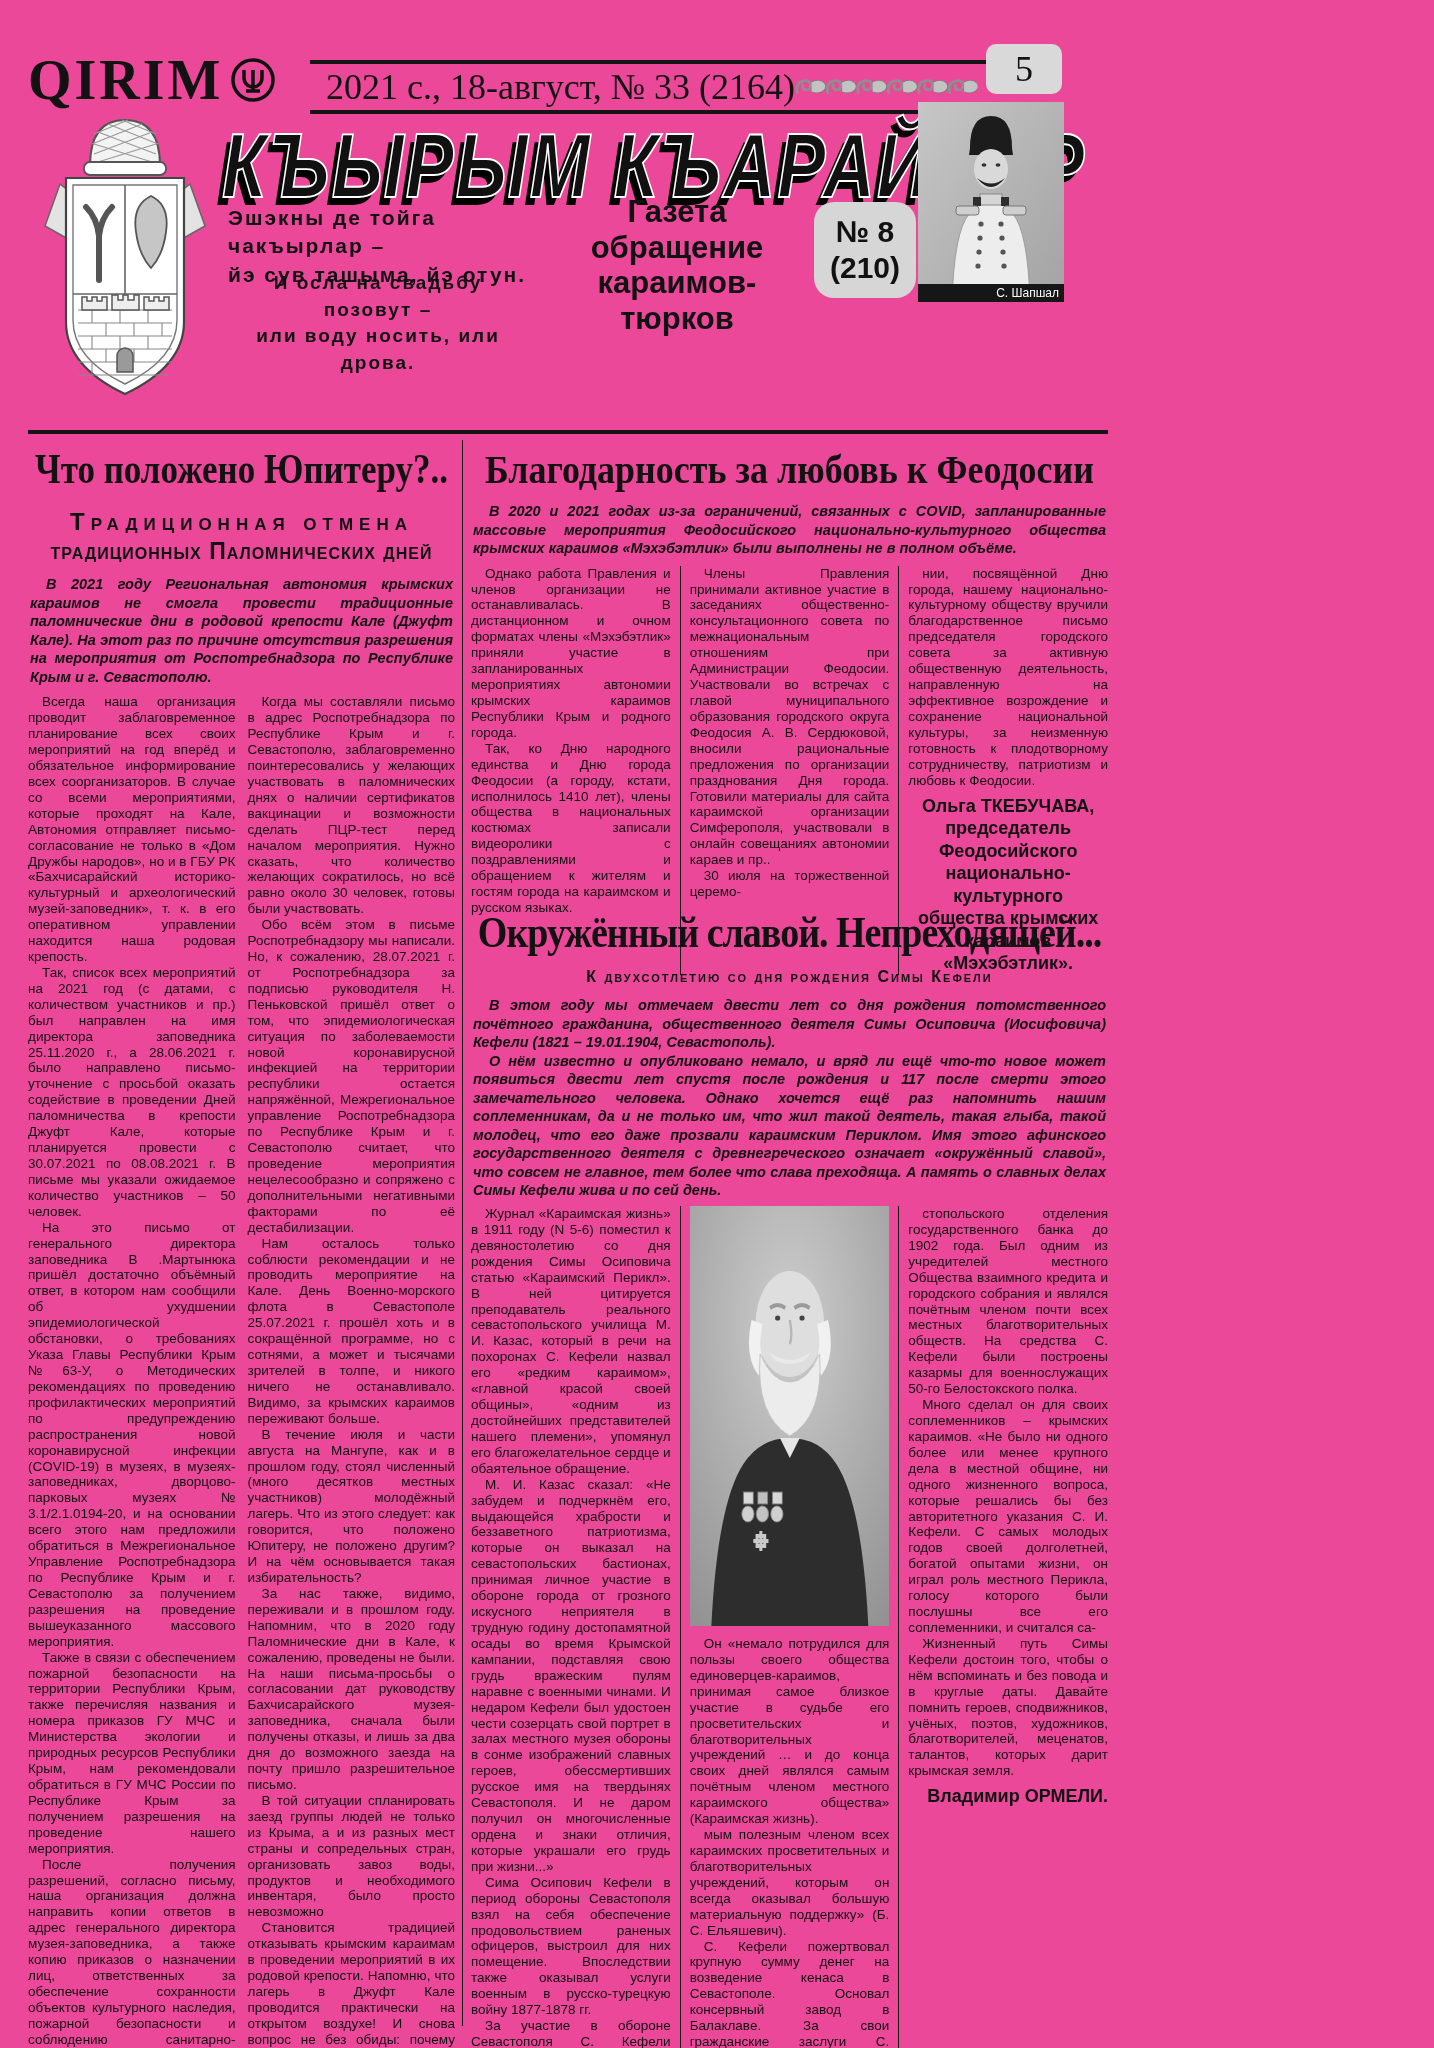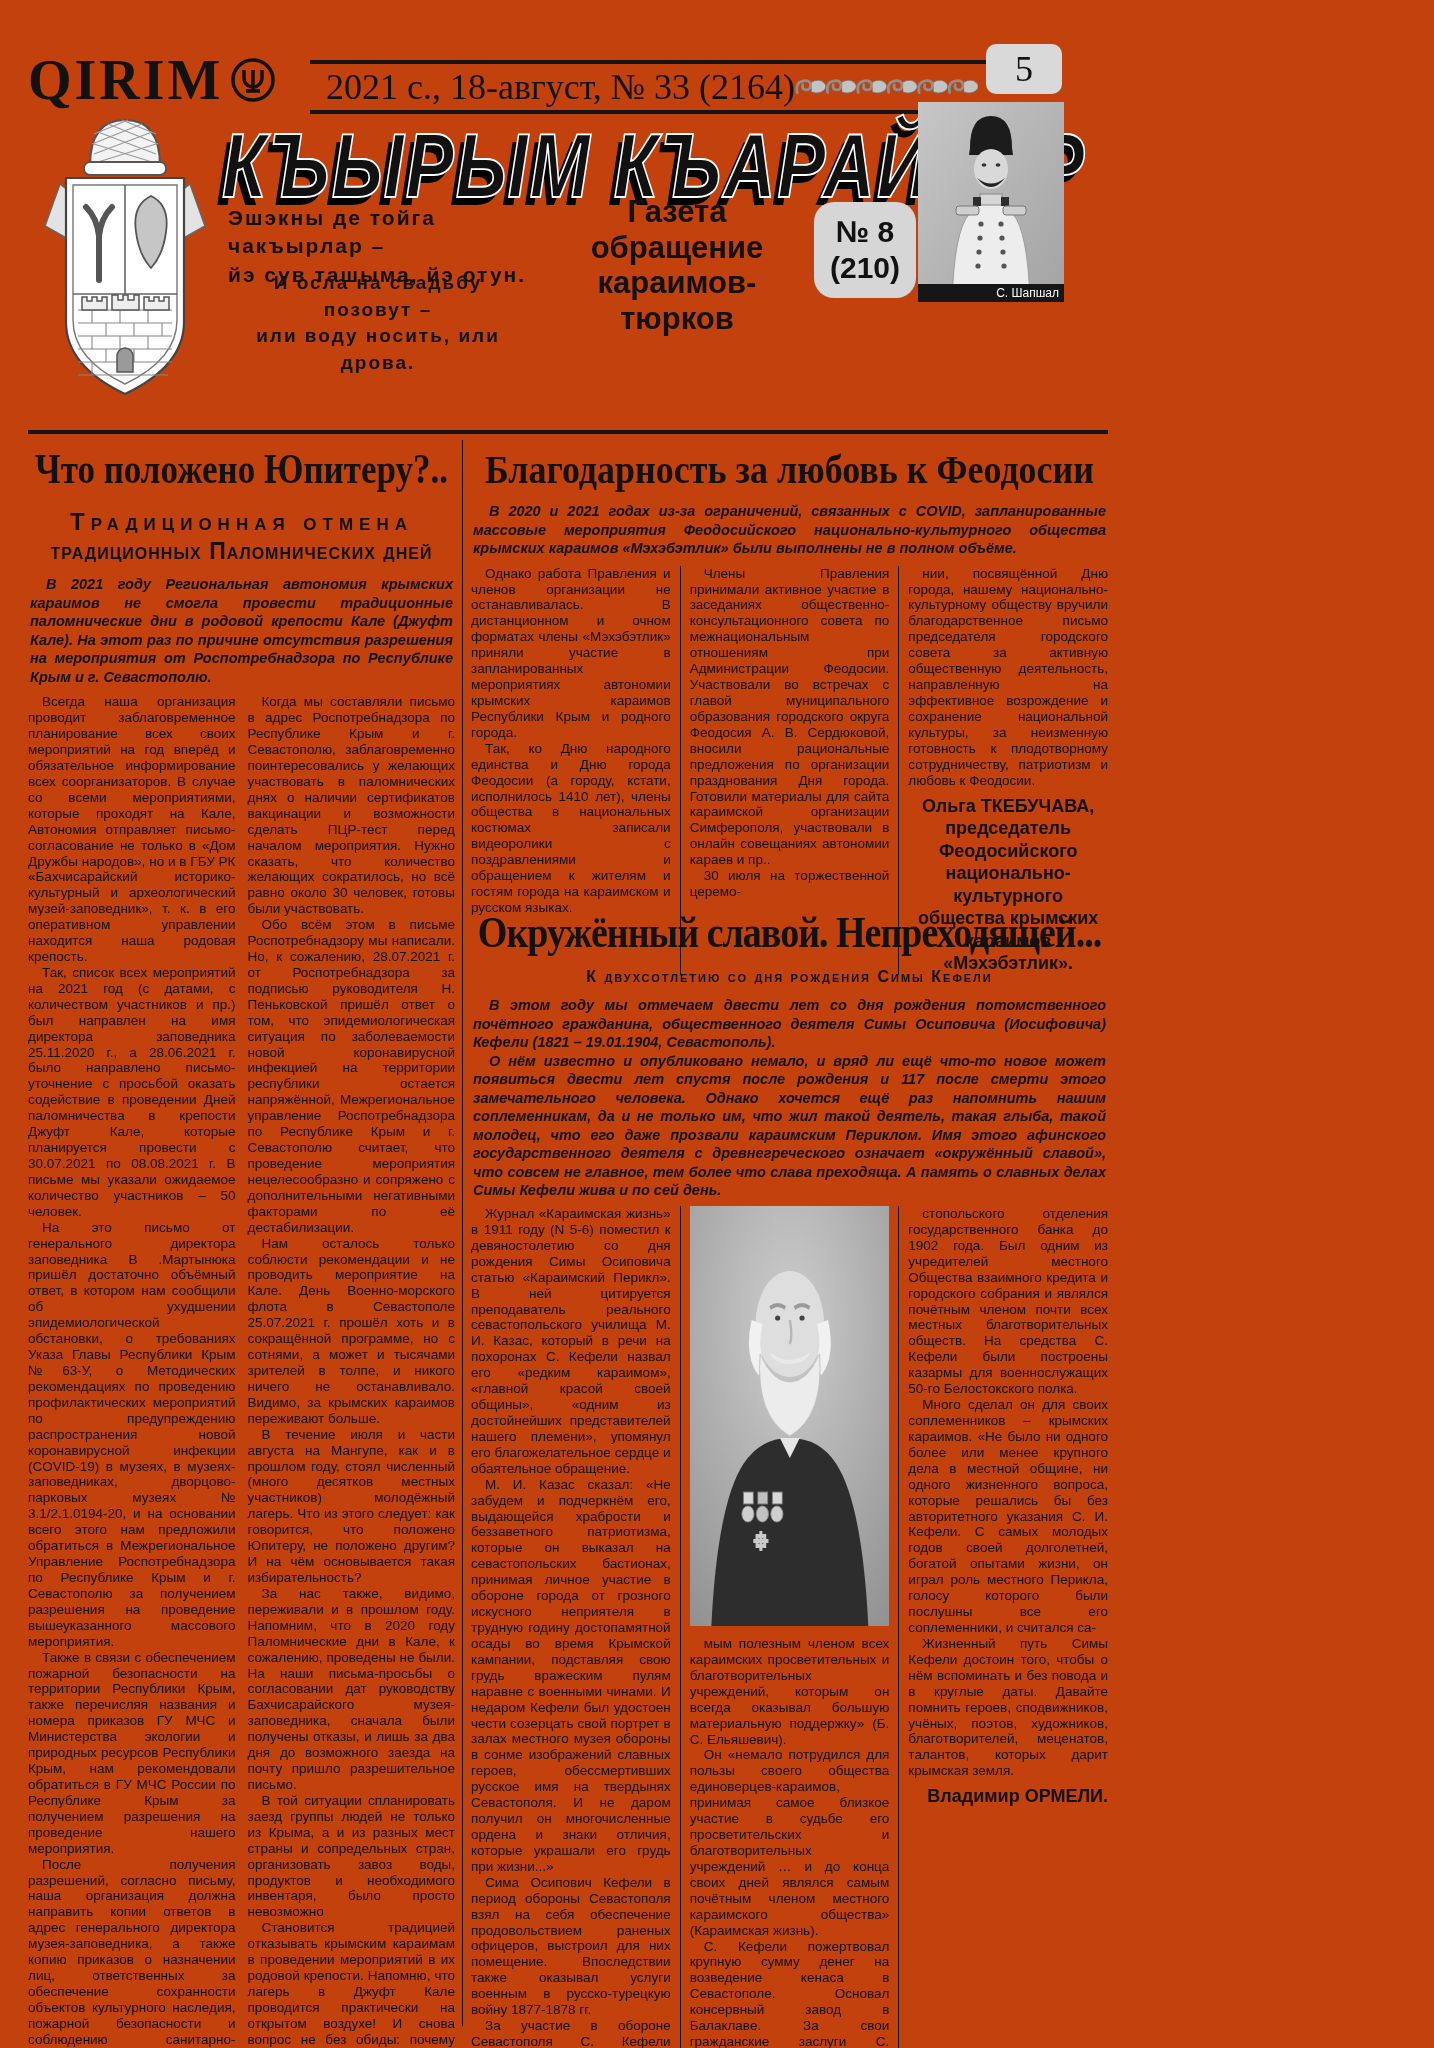--- a/index.html
+++ b/index.html
@@ -1,17 +1,17 @@
 <!DOCTYPE html>
 <html><head>
 <meta charset="utf-8">
 <style>
   * { margin:0; padding:0; box-sizing:border-box; }
   html,body { background:#f2f2f2; }
-  .page { position:relative; width:1434px; height:2048px; background:#c2410c;
+  .page { position:relative; width:1434px; height:2048px; background:#ec4899;
           color:#121212; font-family:"Liberation Sans", sans-serif; overflow:hidden; }
 
   
   .logo { position:absolute; left:28px; top:48px; font-family:"Liberation Serif", serif;
           font-weight:bold; font-size:56px; letter-spacing:3px; display:flex; align-items:center; }
   .logo svg { margin-left:6px; }
   .datebar { position:absolute; left:310px; top:60px; width:676px; height:54px;
              border-top:4px solid #151515; border-bottom:4px solid #151515;
              display:flex; align-items:center; }
   .date-text { font-family:Liberation Serif, serif; font-size:36px; padding-left:16px; white-space:nowrap; }
@@ -303,22 +303,22 @@
               <g>
                 <rect x="70" y="286" width="13" height="12" fill="#d8d8d8" stroke="#777"></rect>
                 <rect x="89" y="286" width="13" height="12" fill="#bfbfbf" stroke="#777"></rect>
                 <rect x="108" y="286" width="13" height="12" fill="#d8d8d8" stroke="#777"></rect>
                 <circle cx="76" cy="308" r="8" fill="#cfcfcf" stroke="#888"></circle>
                 <circle cx="95" cy="308" r="8" fill="#c2c2c2" stroke="#888"></circle>
                 <circle cx="114" cy="308" r="8" fill="#cfcfcf" stroke="#888"></circle>
                 <path d="M88,330 h10 v10 h-10 z M93,325 v20 M83,335 h20" stroke="#c9c9c9" stroke-width="4" fill="none"></path>
               </g>
             </svg>
+            <p class="body">Он «немало потрудился для пользы своего общества единоверцев-караимов, принимая самое близкое участие в судьбе его просветительских и благотворительных учреждений … и до конца своих дней являлся самым почётным членом местного караимского общества» (Караимская жизнь).</p>
             <p class="body">мым полезным членом всех караимских просветительных и благотворительных учреждений, которым он всегда оказывал большую материальную поддержку» (Б. С. Ельяшевич).</p>
-            <p class="body">Он «немало потрудился для пользы своего общества единоверцев-караимов, принимая самое близкое участие в судьбе его просветительских и благотворительных учреждений … и до конца своих дней являлся самым почётным членом местного караимского общества» (Караимская жизнь).</p>
             <p class="body">С. Кефели пожертвовал крупную сумму денег на возведение кенаса в Севастополе. Основал консервный завод в Балаклаве. За свои гражданские заслуги С. Кефели был награждён рядом орденов от Станислава 3-й степени до Анны 2-й степени.</p>
             
           </div>
           <div class="col a3c3">
             <p class="body">стопольского отделения государственного банка до 1902 года. Был одним из учредителей местного Общества взаимного кредита и городского собрания и являлся почётным членом почти всех местных благотворительных обществ. На средства С. Кефели были построены казармы для военнослужащих 50-го Белостокского полка.</p>
             <p class="body">Много сделал он для своих соплеменников – крымских караимов. «Не было ни одного более или менее крупного дела в местной общине, ни одного жизненного вопроса, которые решались бы без авторитетного указания С. И. Кефели. С самых молодых годов своей долголетней, богатой опытами жизни, он играл роль местного Перикла, голосу которого были послушны все его соплеменники, и считался са-</p>
             <p class="body">Жизненный путь Симы Кефели достоин того, чтобы о нём вспоминать и без повода и в круглые даты. Давайте помнить героев, сподвижников, учёных, поэтов, художников, благотворителей, меценатов, талантов, которых дарит крымская земля.</p>
             <div class="sig sig-right">Владимир ОРМЕЛИ.</div>
           </div>
         </div>

